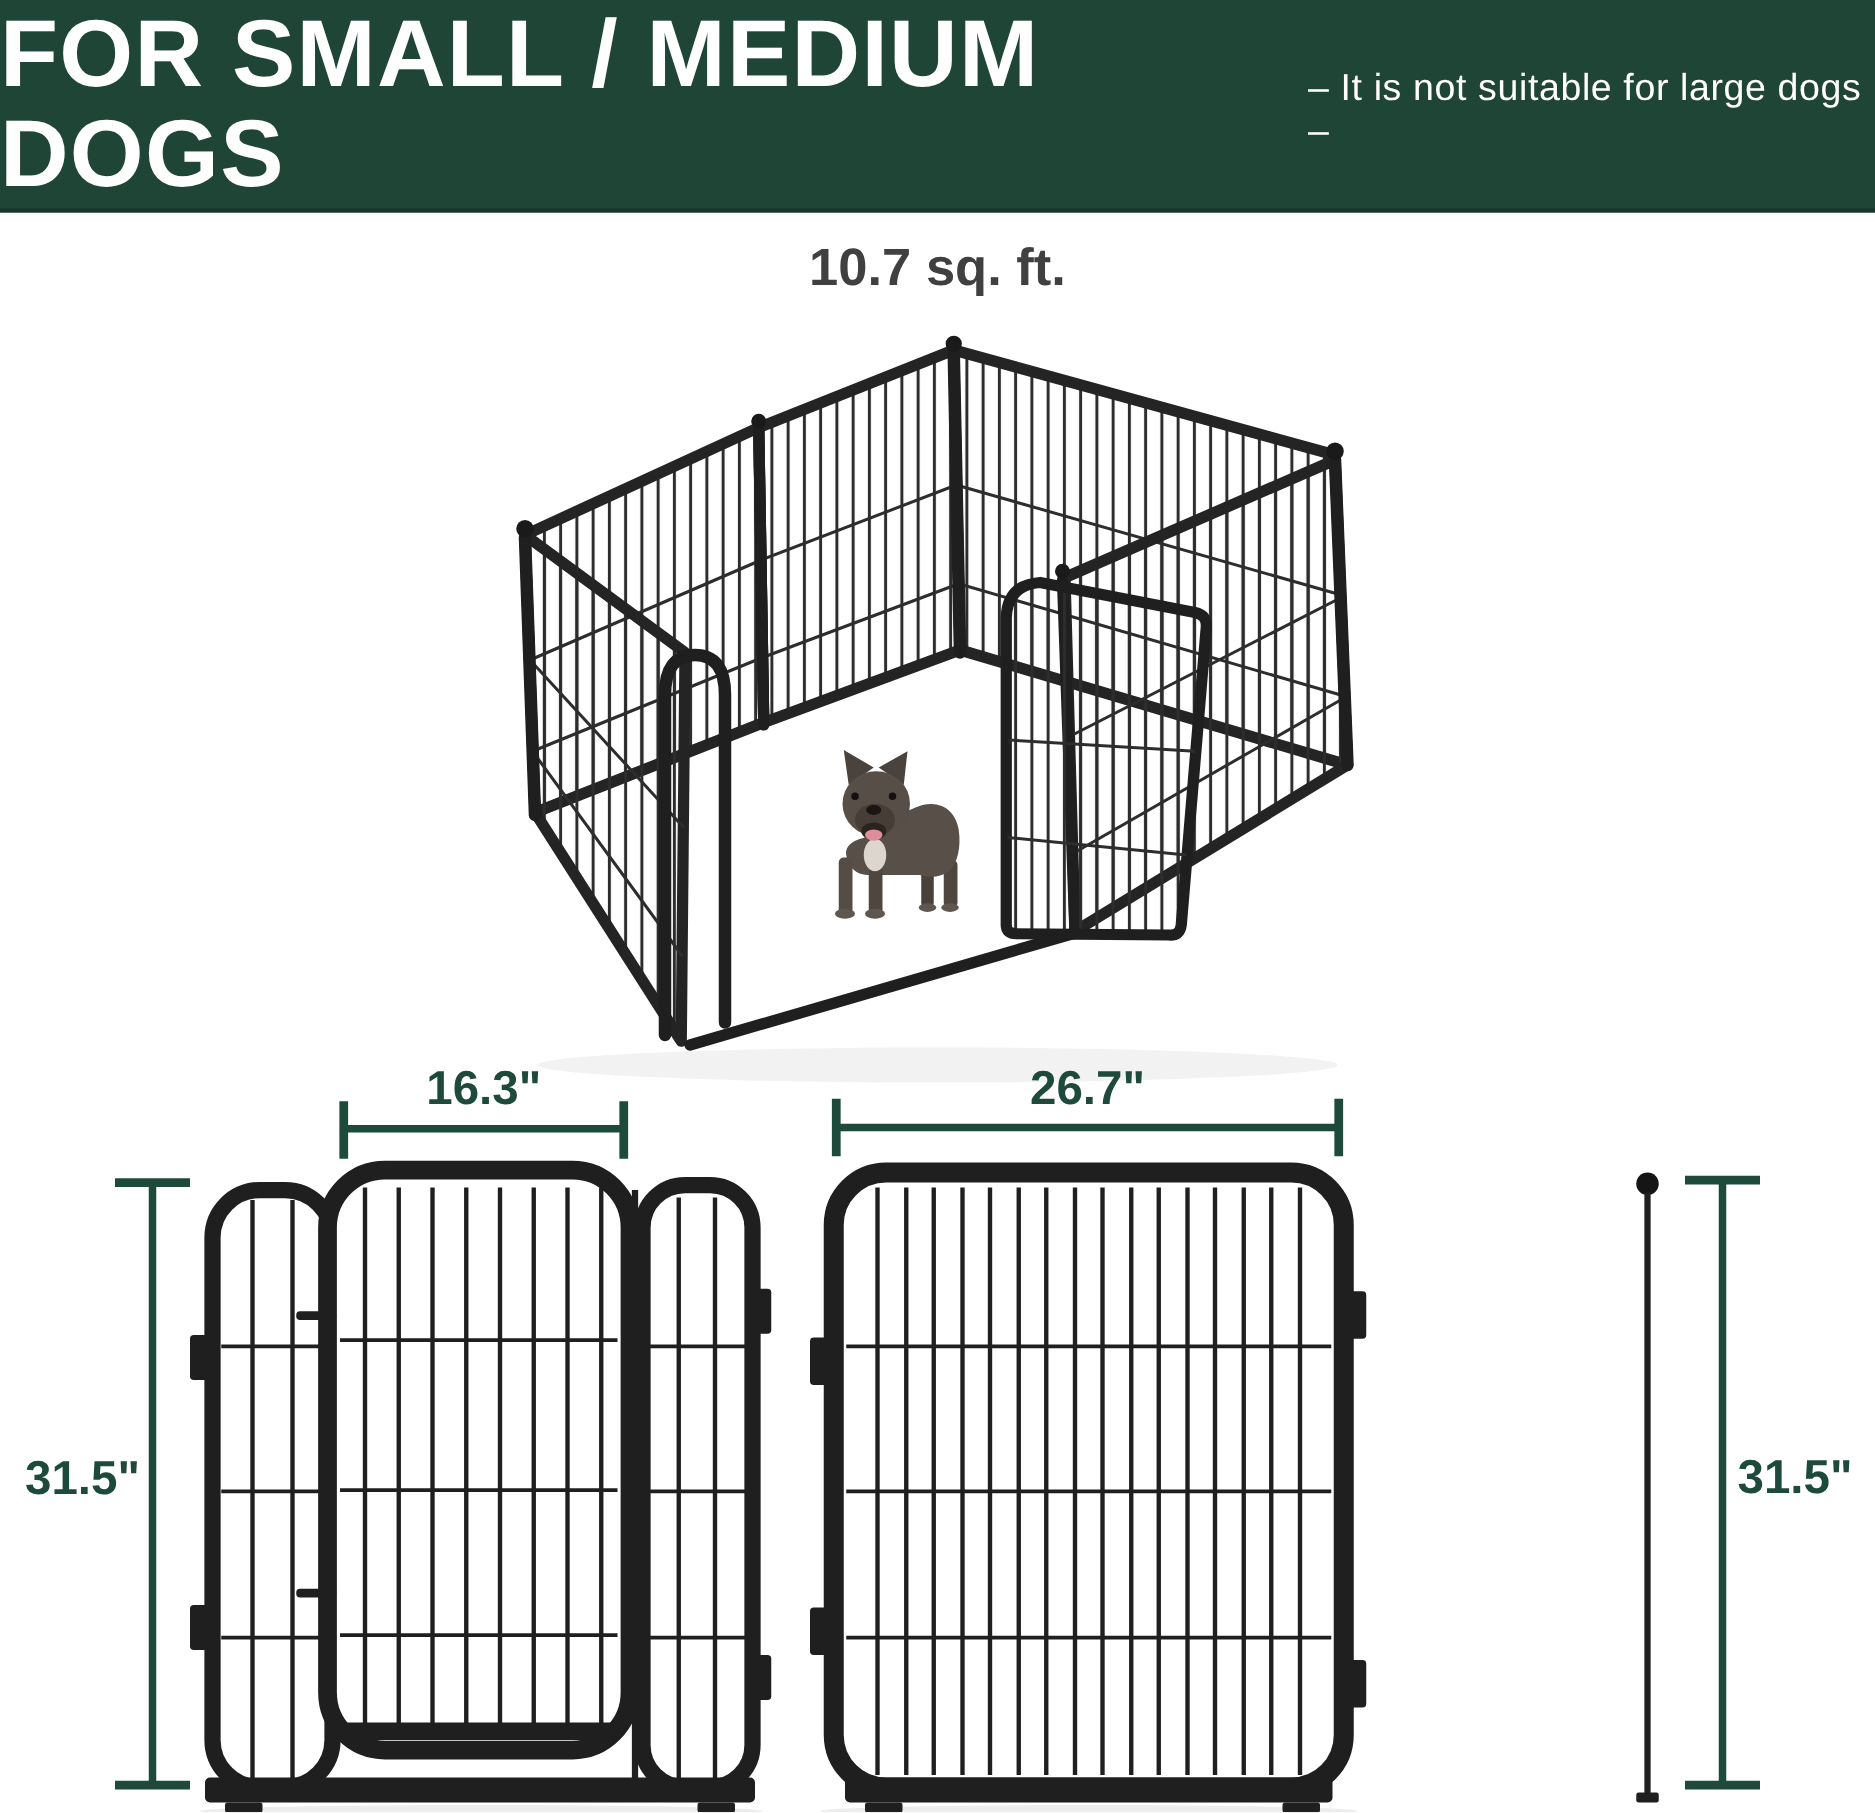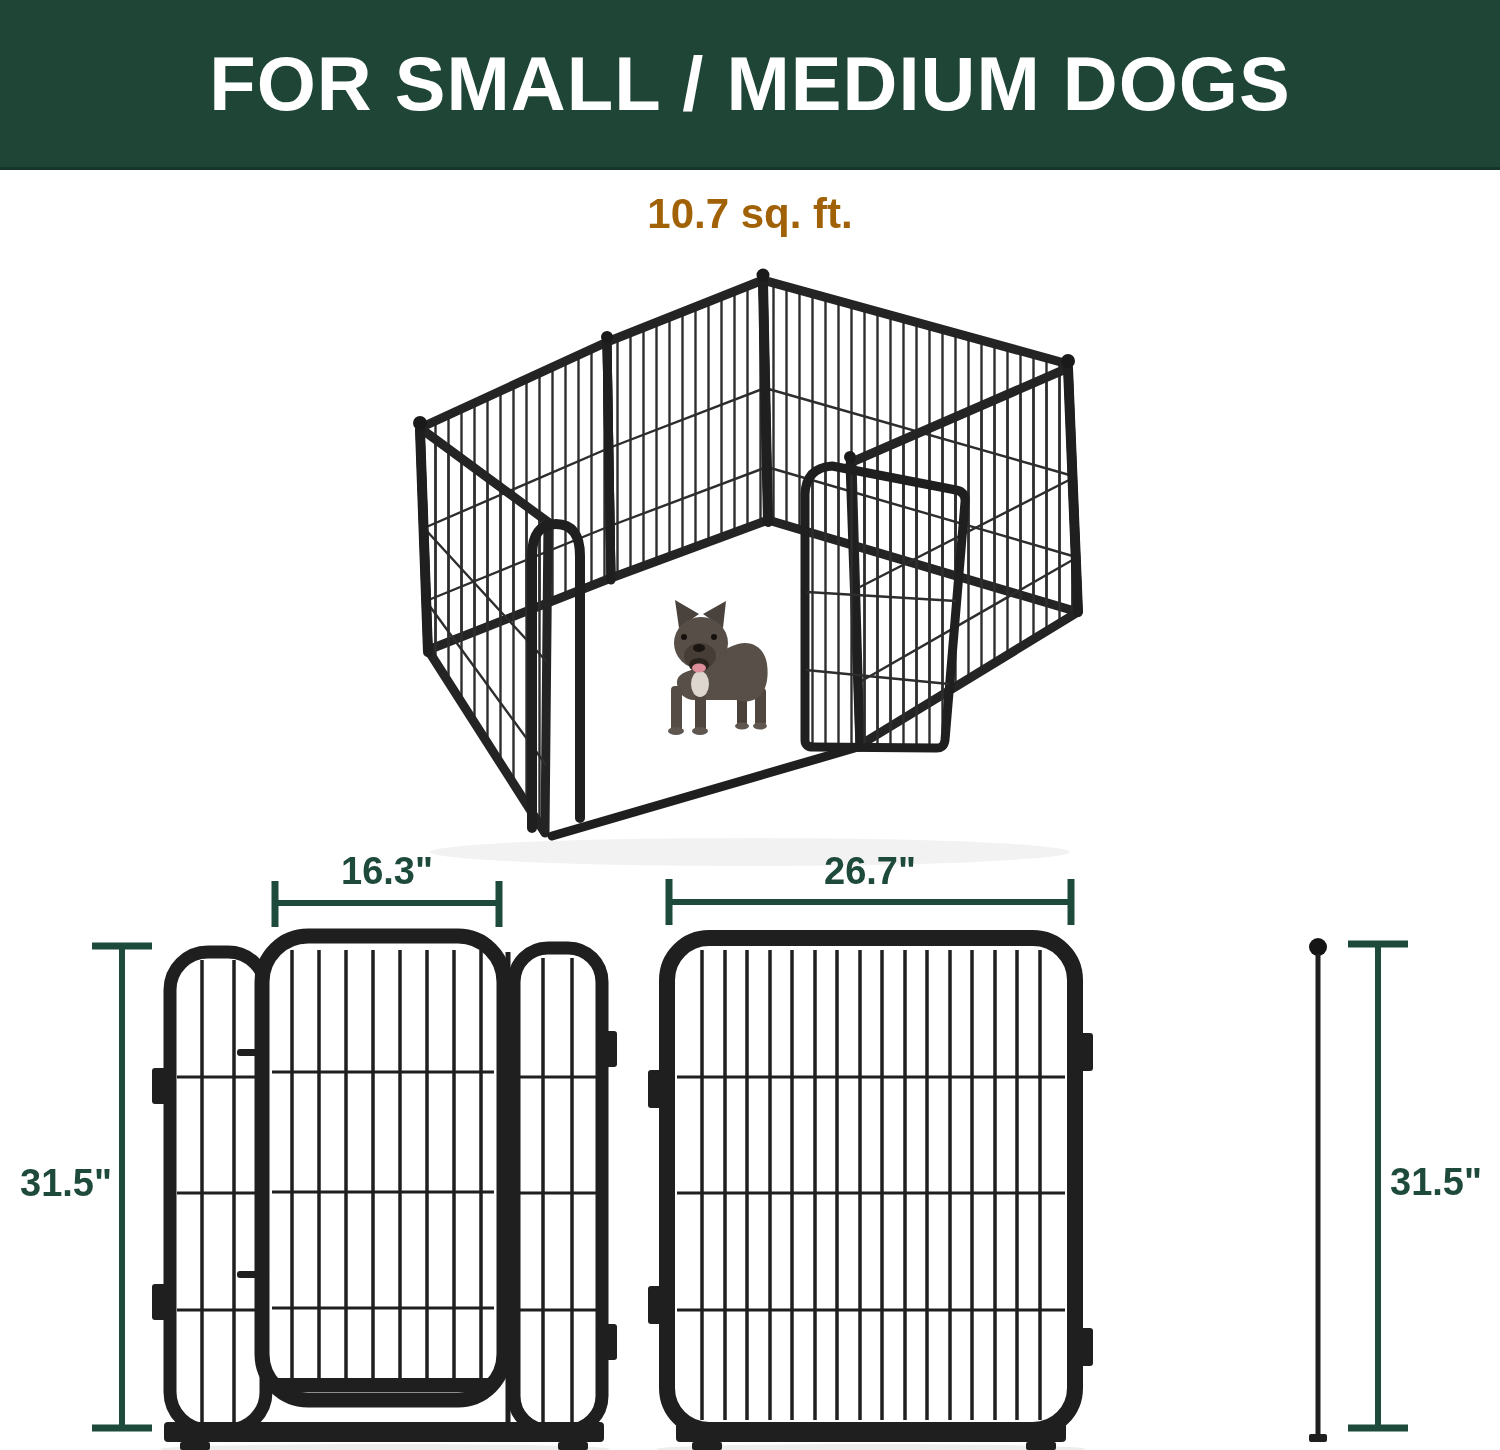--- a/index.html
+++ b/index.html
@@ -4,35 +4,36 @@
 <style>
   html,body{margin:0;padding:0;background:#fff;}
   .page{position:relative;width:1500px;height:1450px;background:#ffffff;
         font-family:"Liberation Sans",sans-serif;overflow:hidden;}
   .banner{position:absolute;top:0;left:0;width:1500px;height:170px;background:#1e4536;
           display:flex;align-items:center;justify-content:center;
           border-bottom:3px solid #17362a;box-sizing:border-box;}
   .banner h1{margin:0;color:#ffffff;font-size:76px;font-weight:bold;letter-spacing:1px;line-height:1.05;}
   .banner .subtitle{margin-top:8px;color:#ffffff;font-size:30px;font-weight:normal;letter-spacing:.5px;}
   .area-label{position:absolute;top:190px;left:0;width:1500px;text-align:center;
-              color:#a16207;font-size:42px;font-weight:bold;}
+              color:#404040;font-size:42px;font-weight:bold;}
   svg.scene{position:absolute;left:0;top:0;}
   .dim{position:absolute;color:#1d4a3a;font-size:38px;font-weight:bold;white-space:nowrap;}
   .dim-door{left:317px;top:850px;width:140px;text-align:center;}
   .dim-panel{left:800px;top:850px;width:140px;text-align:center;}
   .dim-left{left:0px;top:1162px;width:112px;text-align:right;}
   .dim-right{left:1390px;top:1161px;width:120px;text-align:left;}
 </style>
 </head>
 <body>
 
 <div class="page">
 
   <header class="banner">
     <h1>FOR SMALL / MEDIUM DOGS</h1>
+    <div class="subtitle">–  It is not suitable for large dogs  –</div>
   </header>
 
   <div class="area-label">10.7 sq. ft.</div>
 
   <svg class="scene" width="1500" height="1450" viewBox="0 0 1500 1450">
     <defs>
       <pattern id="bars3d" width="13" height="12" patternUnits="userSpaceOnUse">
         <line x1="6.5" y1="0" x2="6.5" y2="12" stroke="#2d2d2d" stroke-width="2.4"></line>
       </pattern>
     </defs>

